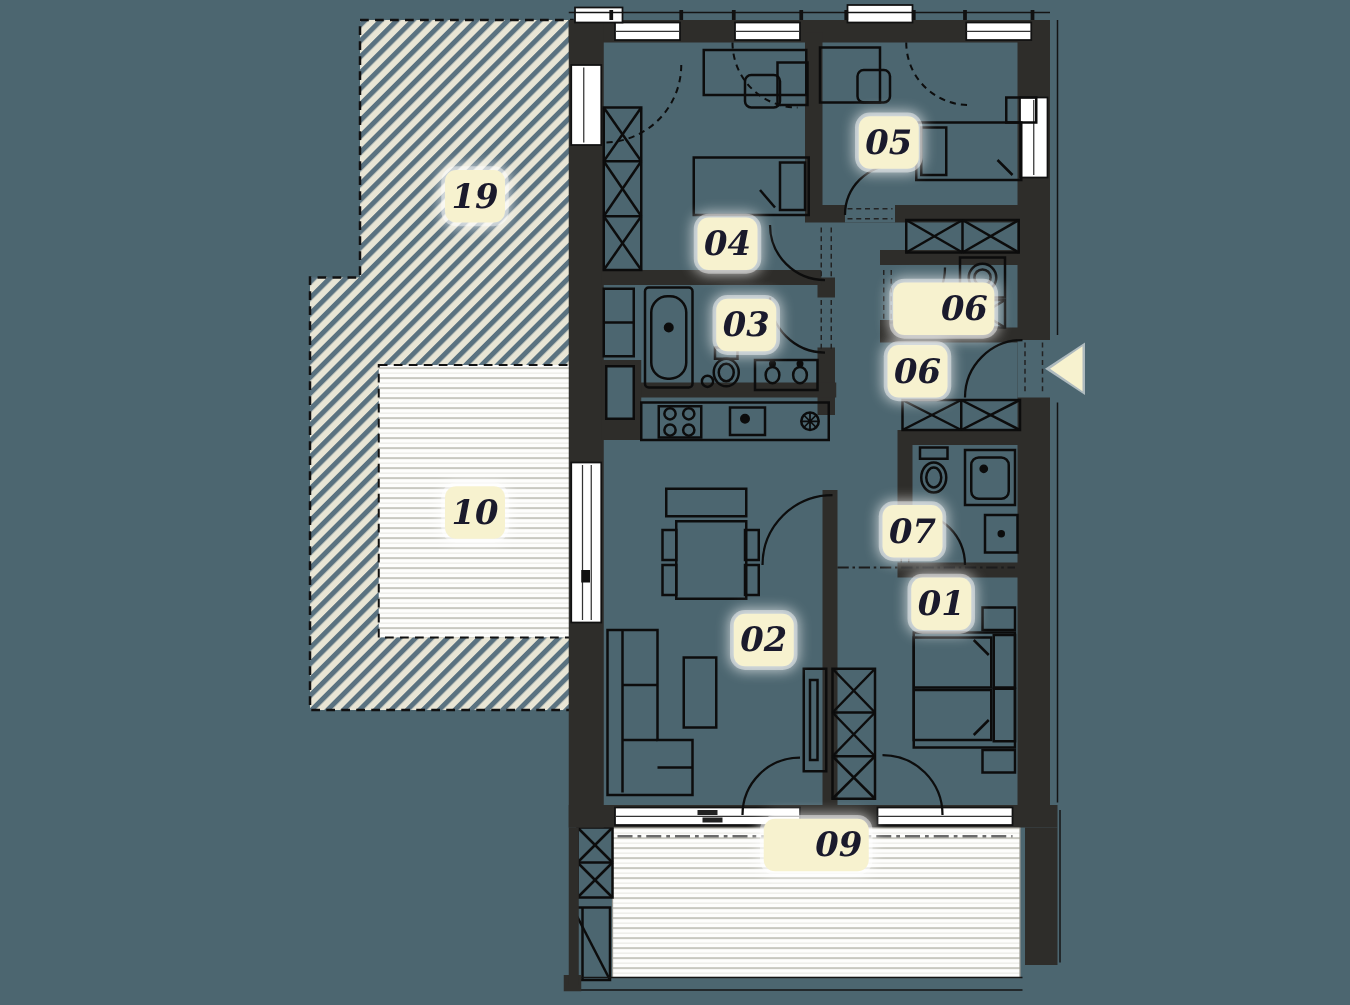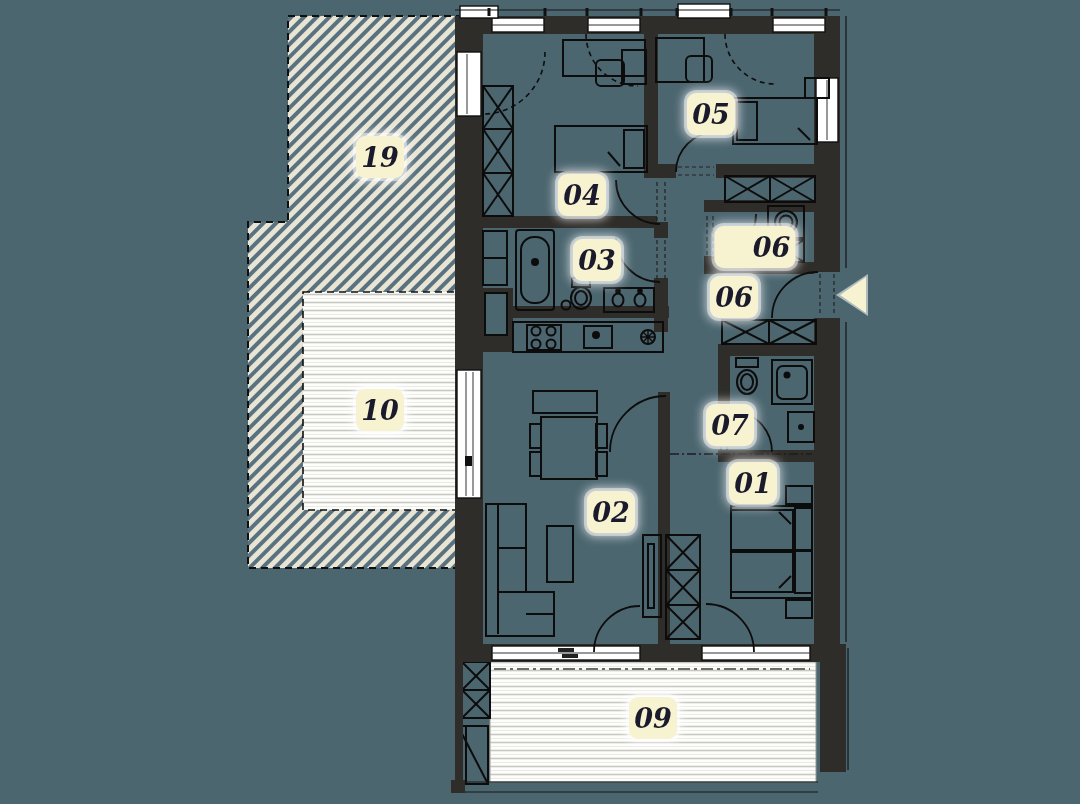--- a/index.html
+++ b/index.html
@@ -306,17 +306,17 @@
 
 <div id="labels-layer">
       <div class="room-badge" style="left: 734px; top: 297px;">06</div>
       <div class="room-badge" style="left: 611px; top: 512px;">02</div>
       <div class="room-badge" style="left: 597px; top: 260px;">03</div>
       <div class="room-badge" style="left: 582px; top: 195px;">04</div>
       <div class="room-badge" style="left: 711px; top: 114px;">05</div>
       <div class="room-badge" style="left: 755px; top: 247px; padding-left: 33px;">06</div>
       <div class="room-badge" style="left: 730px; top: 425px;">07</div>
       <div class="room-badge" style="left: 753px; top: 483px;">01</div>
-      <div class="room-badge" style="left: 653px; top: 718px;">09</div>
+      <div class="room-badge" style="left: 653px; top: 676px; padding-left: 36px;">09</div>
       <div class="room-badge" style="left: 380px; top: 410px;">10</div>
       <div class="room-badge" style="left: 380px; top: 157px;">19</div>
     </div>
 </div>
 
 </body></html>

